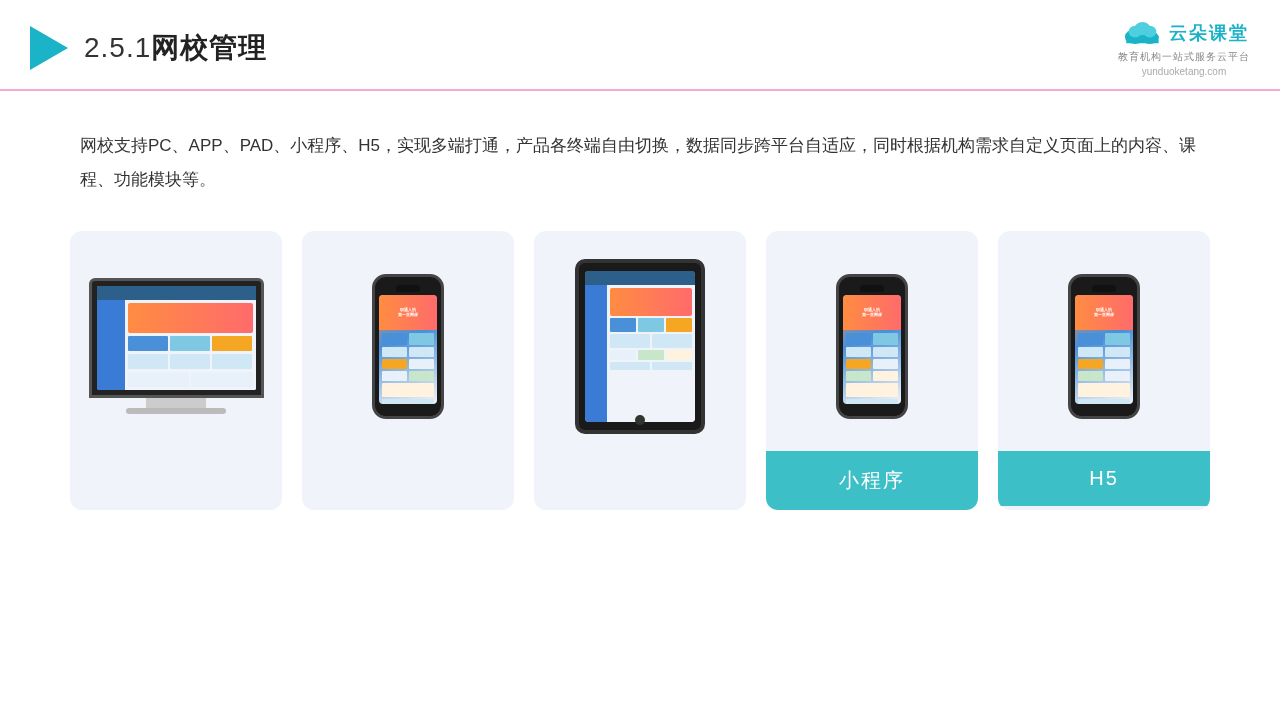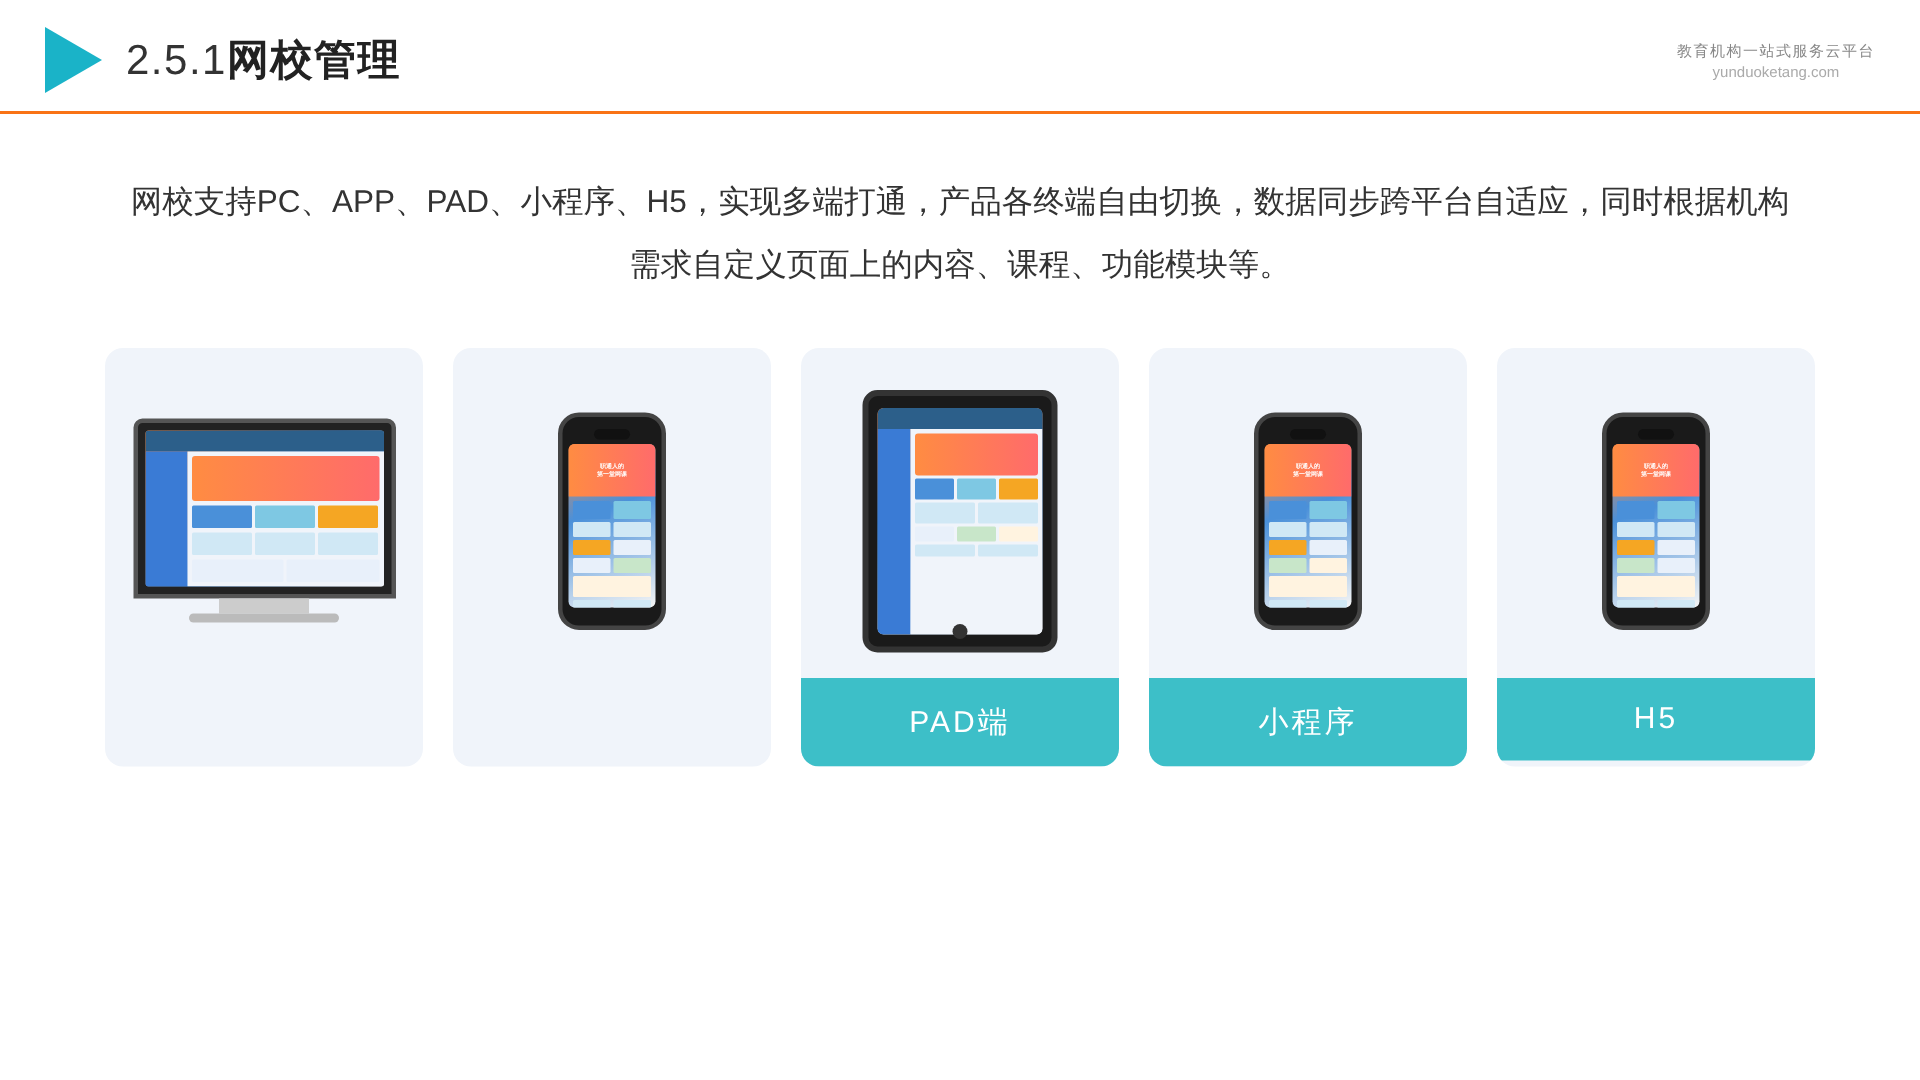--- a/index.html
+++ b/index.html
@@ -11,21 +11,21 @@
       overflow: hidden;
       position: relative;
     }
 
     
     .header {
       display: flex;
       align-items: center;
       justify-content: space-between;
       padding: 18px 30px 12px 30px;
-      border-bottom: 2px solid #f97316;
+      border-bottom: 2px solid #f9a8d4;
     }
     .header-left {
       display: flex;
       align-items: center;
       gap: 16px;
     }
     .logo-arrow {
       width: 0;
       height: 0;
       border-top: 22px solid transparent;
@@ -69,24 +69,23 @@
       letter-spacing: 1px;
     }
     .logo-url {
       font-size: 10px;
       color: #aaa;
     }
 
     
     .description {
       padding: 38px 80px 24px 80px;
-      font-size: 21px;
+      font-size: 17px;
       color: #333;
       line-height: 2.0;
-      text-align: center;
     }
 
     
     .cards-container {
       display: flex;
       gap: 20px;
       padding: 10px 70px 0 70px;
       justify-content: center;
     }
 
@@ -328,20 +327,32 @@
 <body>
 
 <div class="header">
   <div class="header-left">
     <div class="logo-arrow"></div>
     <div class="header-title">
       <span class="num">2.5.1</span><span>网校管理</span>
     </div>
   </div>
   <div class="logo-right">
+    <div class="cloud-logo">
+      <svg class="cloud-icon" viewBox="0 0 60 40" xmlns="http://www.w3.org/2000/svg">
+        <ellipse cx="22" cy="25" rx="14" ry="10" fill="#1ab3c8"></ellipse>
+        <ellipse cx="30" cy="20" rx="12" ry="10" fill="#1ab3c8"></ellipse>
+        <ellipse cx="42" cy="26" rx="12" ry="9" fill="#1ab3c8"></ellipse>
+        <rect x="10" y="24" width="44" height="10" fill="#1ab3c8"></rect>
+        <ellipse cx="22" cy="18" rx="9" ry="8" fill="#4dcfdf"></ellipse>
+        <ellipse cx="32" cy="14" rx="11" ry="9" fill="#4dcfdf"></ellipse>
+        <ellipse cx="42" cy="18" rx="9" ry="8" fill="#4dcfdf"></ellipse>
+      </svg>
+      <span class="logo-text">云朵课堂</span>
+    </div>
     <div class="logo-sub">教育机构一站式服务云平台</div>
     <div class="logo-url">yunduoketang.com</div>
   </div>
 </div>
 
 <div class="description">
   <p>网校支持PC、APP、PAD、小程序、H5，实现多端打通，产品各终端自由切换，数据同步跨平台自适应，同时根据机构需求自定义页面上的内容、课程、功能模块等。</p>
 </div>
 
 <div class="cards-container">
@@ -450,21 +461,20 @@
                 <div class="tablet-cards">
                   <div class="tablet-card" style="background:#d0e8f5;height:8px;"></div>
                   <div class="tablet-card" style="background:#d0e8f5;height:8px;"></div>
                 </div>
               </div>
             </div>
           </div>
         </div>
       </div>
     </div>
-    <div class="card-label">PAD端</div>
   </div>
 
   <div class="card">
     <div class="card-image-area">
       <div class="phone-mockup">
         <div class="phone-outer">
           <div class="phone-notch"></div>
           <div class="phone-screen">
             <div class="phone-screen-hero">
               <div class="phone-screen-hero-text">职通人的<br>第一堂网课</div>

